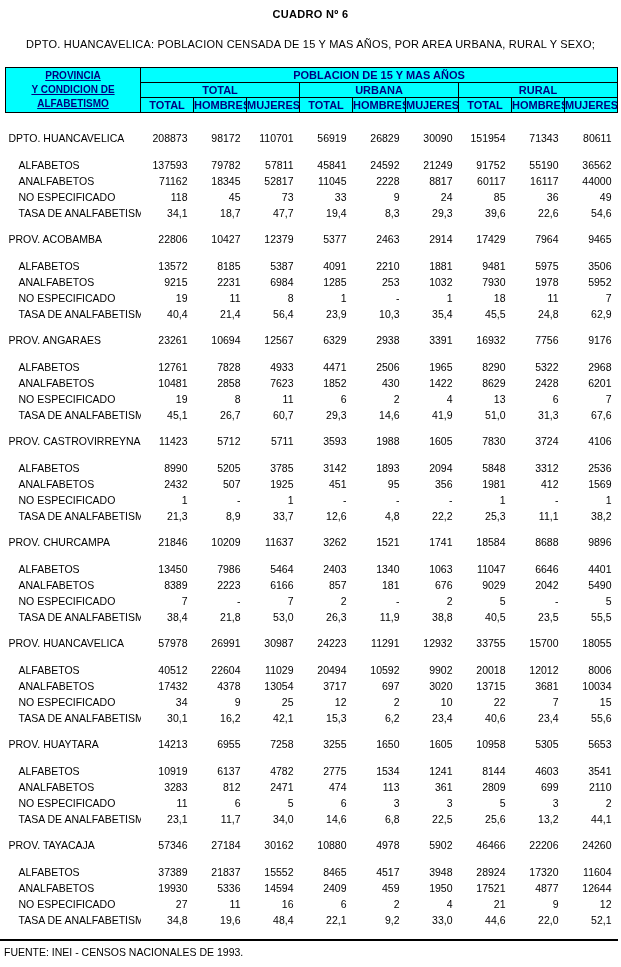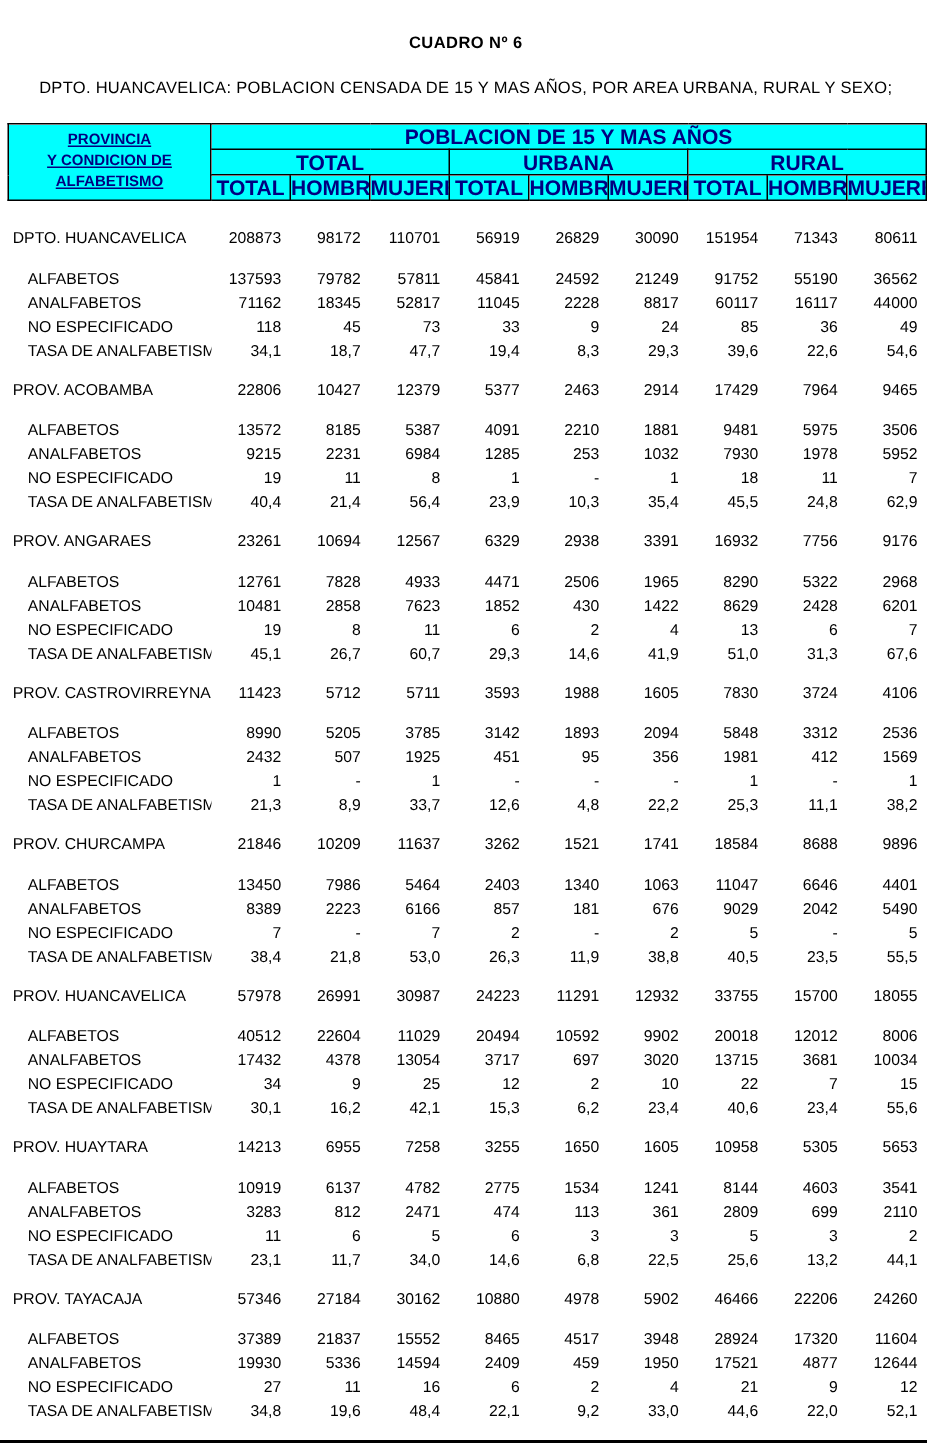--- a/index.html
+++ b/index.html
@@ -2,38 +2,38 @@
 <html><head>
 <meta charset="utf-8">
 <style>
   html, body { margin:0; padding:0; }
   body {
     width:621px; height:967px; background:#ffffff; color:#000000;
     font-family:"Liberation Sans", sans-serif; overflow:hidden;
     position:relative;
   }
   .page-title {
-    margin-top:23px; text-align:center; font-size:11px; font-weight:bold;
+    margin-top:8px; text-align:center; font-size:11px; font-weight:bold;
     letter-spacing:0.3px;
   }
   .subtitle {
     margin-top:16px; text-align:center; font-size:11px; font-weight:normal;
     line-height:17px; letter-spacing:0.2px;
   }
   table.main {
     border-collapse:collapse; table-layout:fixed;
     margin:14px 0 0 5px; width:612px;
   }
   col.c-label { width:135px; }
   col.c-num { width:53px; }
   thead td {
     background:var(--header-bg, #00ffff);
     color:var(--header-text, #000080);
     border:1px solid #000000;
-    font-size:14px; font-weight:bold; text-align:center;
+    font-size:11px; font-weight:bold; text-align:center;
     height:14px; padding:0; white-space:nowrap; overflow:hidden;
   }
   thead td.label-head { font-size:10px; line-height:14px;text-decoration:underline; }
   tbody td {
     border:none; padding:0; font-size:10.5px; white-space:nowrap;
     overflow:hidden; vertical-align:middle;
   }
   tr.section-title-row td { height:17px; }
   tr.data-row td { height:16px; }
   td.label-cell { padding-left:3px; text-align:left; }

